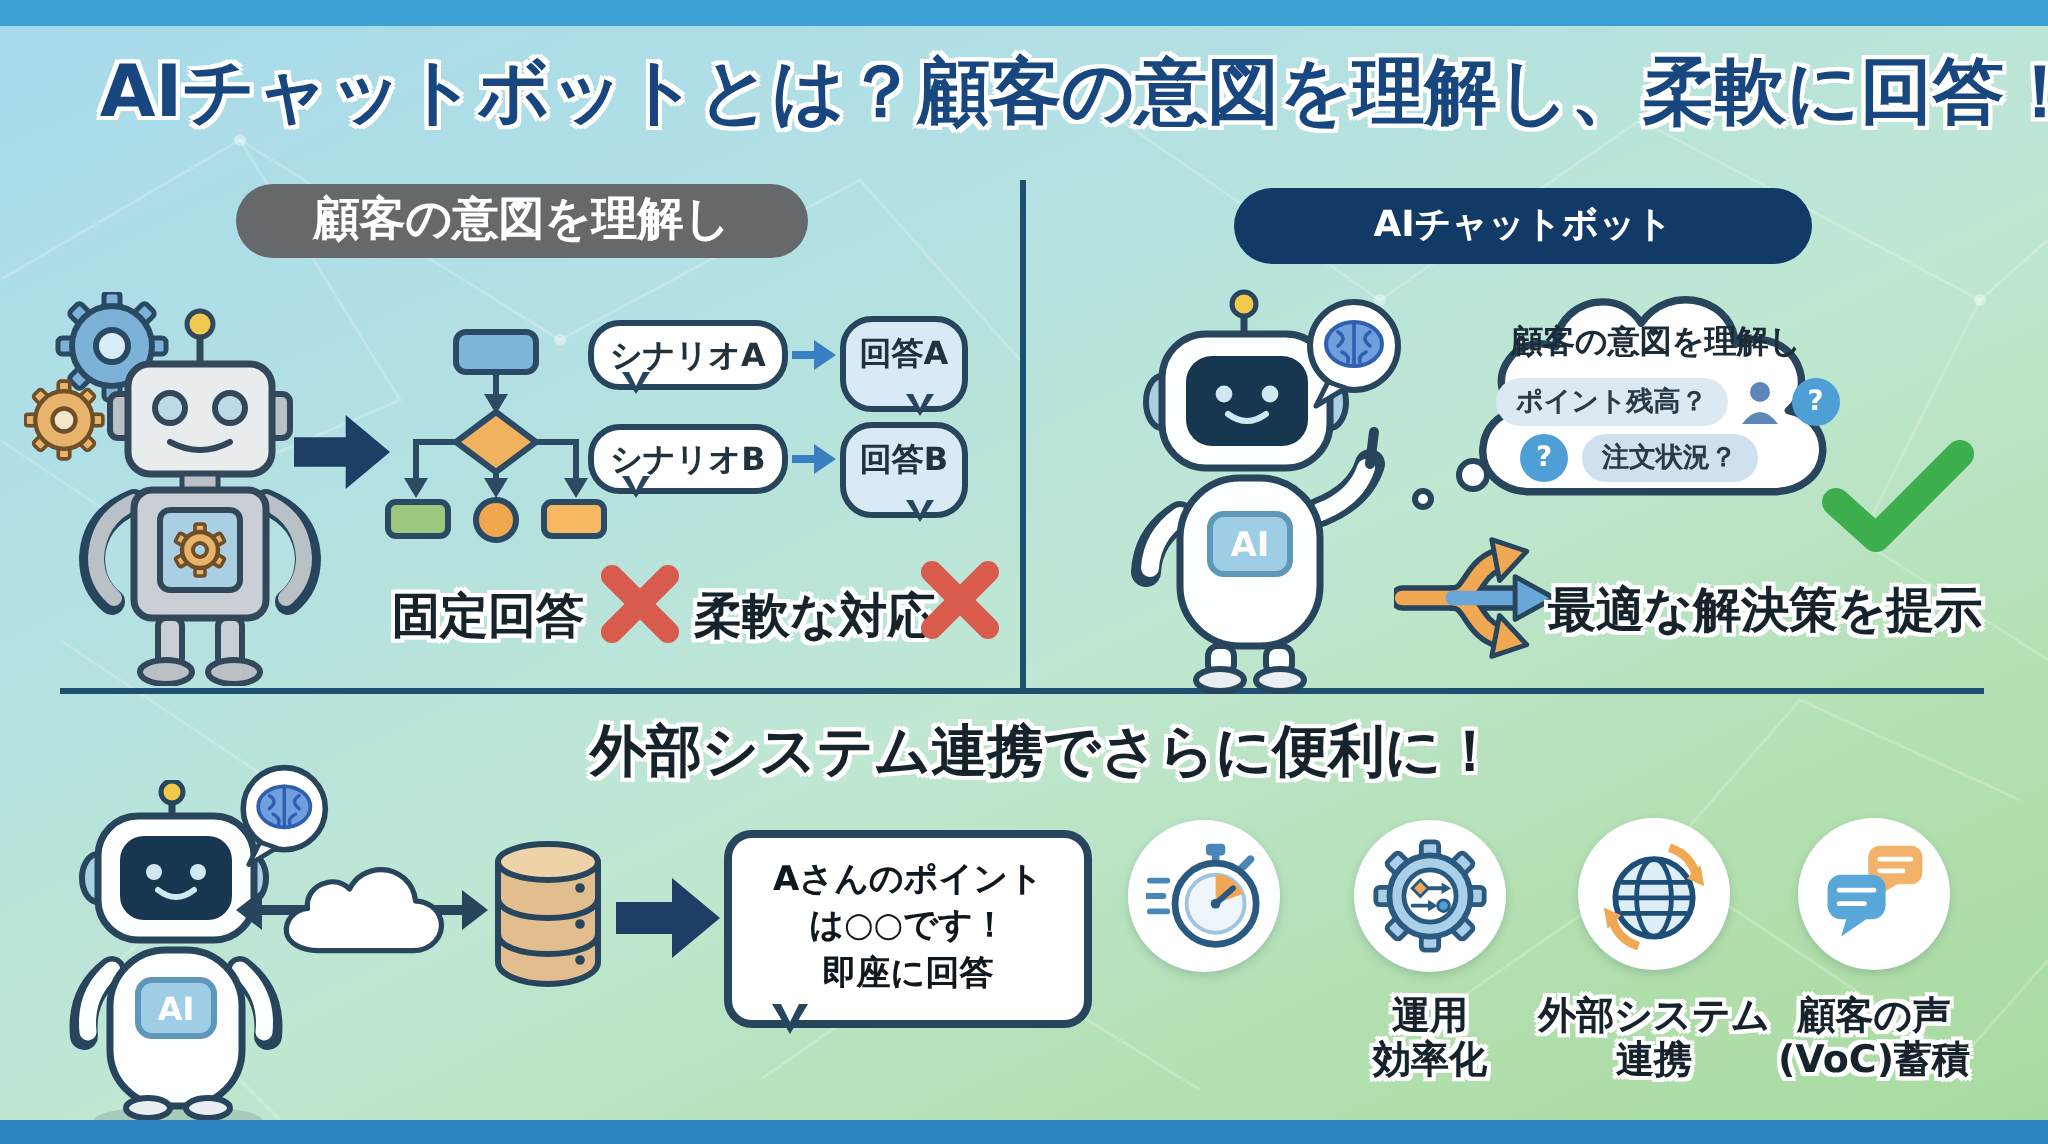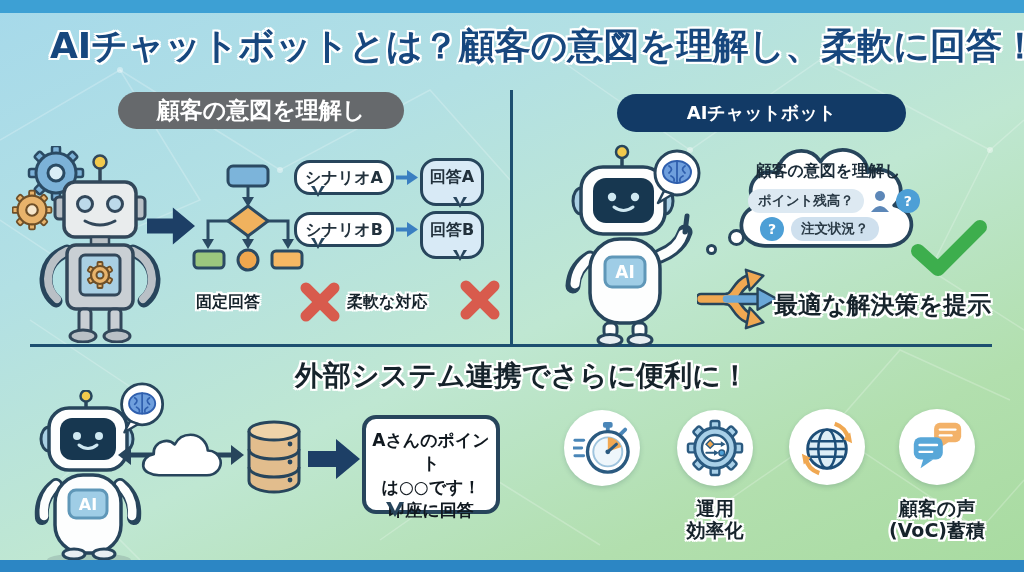--- a/index.html
+++ b/index.html
@@ -21,37 +21,37 @@
   .bubble{ position:absolute; background:#fff; border:3px solid #27455c; border-radius:16px;
     font-weight:800; color:#22313c; text-align:center; }
   .bubble::after{ content:""; position:absolute; left:14px; bottom:-12px; border:7px solid transparent; border-top:11px solid #27455c; }
   .bubble::before{ content:""; position:absolute; left:17px; bottom:-5px; border:4px solid transparent; border-top:8px solid #fff; z-index:1; }
   .bubble.blue{ background:#d8eaf6; }
   .bubble.blue::before{ border-top-color:#d8eaf6; }
   .bubble.tail-right::after{ left:auto; right:14px; }
   .bubble.tail-right::before{ left:auto; right:17px; }
   .scn{ width:100px; height:35px; line-height:30px; font-size:16px; }
   .ans{ width:64px; height:48px; line-height:31px; font-size:16px; }
-  .speech{ left:362px; top:415px; width:138px; height:99px; border-width:4px; border-radius:14px;
+  .speech{ left:362px; top:415px; width:184px; height:99px; border-width:4px; border-radius:14px;
     font-size:17px; line-height:1.38; padding-top:10px; color:#10181f; }
   .speech::after{ left:20px; bottom:-16px; border:9px solid transparent; border-top:15px solid #27455c; }
   .speech::before{ left:24px; bottom:-6px; border:5px solid transparent; border-top:10px solid #fff; }
   .cloud-text{ position:absolute; text-align:center; }
   .tpill{ display:inline-block; background:#dde9f2; border-radius:14px; padding:3px 10px;
     font-size:13.5px; font-weight:800; color:#2a3a46; }
   .qdot{ display:inline-flex; align-items:center; justify-content:center; width:24px; height:24px;
     border-radius:50%; background:#4d9fd6; color:#fff; font-weight:800; font-size:14px; }
   .dot{ position:absolute; background:#fff; border:3px solid #27455c; border-radius:50%; }
   .benefit-circle{ position:absolute; width:76px; height:76px; background:#fff; border-radius:50%;
     box-shadow:0 2px 5px rgba(30,60,70,.18); display:flex; align-items:center; justify-content:center; }
   .benefit-label{ position:absolute; width:160px; text-align:center; font-size:19px; line-height:1.18;
     font-weight:800; color:#16232b; }
   .sec-bottom-title{ left:0; top:357px; width:1024px; text-align:center; font-size:28px; font-weight:800; color:#16232b;padding-left:20px; }
   .sol-label{ left:774px; top:289px; font-size:24px; }
-  .res-label{ font-size:16px; }
+  .res-label{ font-size:24px; }
 </style>
 </head>
 <body>
 
 <div class="poster">
   <div class="strip-top abs"></div>
 
   <svg class="net" viewBox="0 0 1024 572">
     <g stroke="#ffffff" stroke-opacity="0.22" stroke-width="1.5" fill="none">
       <path d="M0 140 L120 70 L280 170 L430 90 L510 180"></path>
@@ -388,20 +388,24 @@
       <ellipse cx="30" cy="32" rx="9" ry="20" fill="none" stroke="#1d4e78" stroke-width="2.5"></ellipse>
       <line x1="13" y1="24" x2="47" y2="24" stroke="#1d4e78" stroke-width="2.5"></line>
       <line x1="10" y1="32" x2="50" y2="32" stroke="#1d4e78" stroke-width="2.5"></line>
       <line x1="13" y1="40" x2="47" y2="40" stroke="#1d4e78" stroke-width="2.5"></line>
       <path d="M38 6 Q50 10 52 22" fill="none" stroke="#f0a852" stroke-width="4.5"></path>
       <polygon points="47,22 56,26 54,15" fill="#f0a852"></polygon>
       <path d="M22 57 Q10 53 8 41" fill="none" stroke="#f0a852" stroke-width="4.5"></path>
       <polygon points="13,41 4,37 6,48" fill="#f0a852"></polygon>
     </svg>
   </div>
+  <div class="benefit-label outlined" style="left:747px;top:497px">
+    <div>外部システム</div>
+    <div>連携</div>
+  </div>
 
   <div class="benefit-circle" style="left:899px;top:409px">
     <svg width="58" height="58" viewBox="0 0 60 60">
       <rect x="27" y="5" width="28" height="20" rx="6" fill="#f3b269"></rect>
       <polygon points="33,24 29,33 42,25" fill="#f3b269"></polygon>
       <line x1="33" y1="12" x2="49" y2="12" stroke="#ffffff" stroke-width="2.5" stroke-linecap="round"></line>
       <line x1="33" y1="18" x2="45" y2="18" stroke="#ffffff" stroke-width="2.5" stroke-linecap="round"></line>
       <rect x="6" y="20" width="30" height="23" rx="7" fill="#58a7d8"></rect>
       <polygon points="16,42 13,52 26,43" fill="#58a7d8"></polygon>
       <line x1="12" y1="28" x2="30" y2="28" stroke="#ffffff" stroke-width="2.5" stroke-linecap="round"></line>

